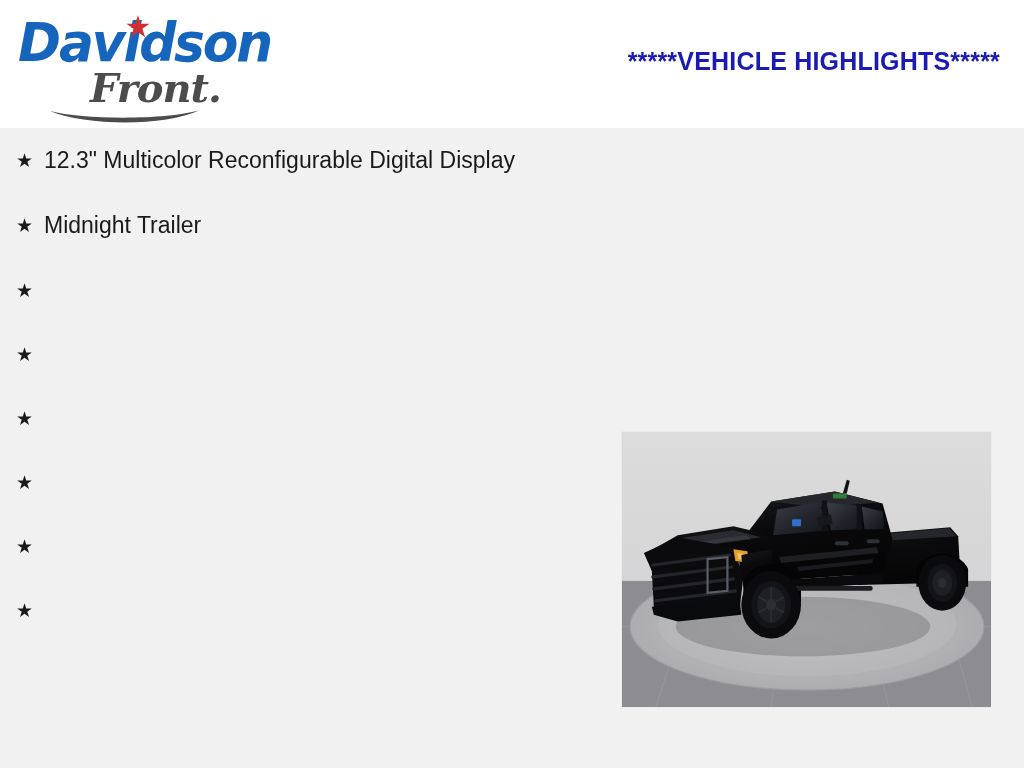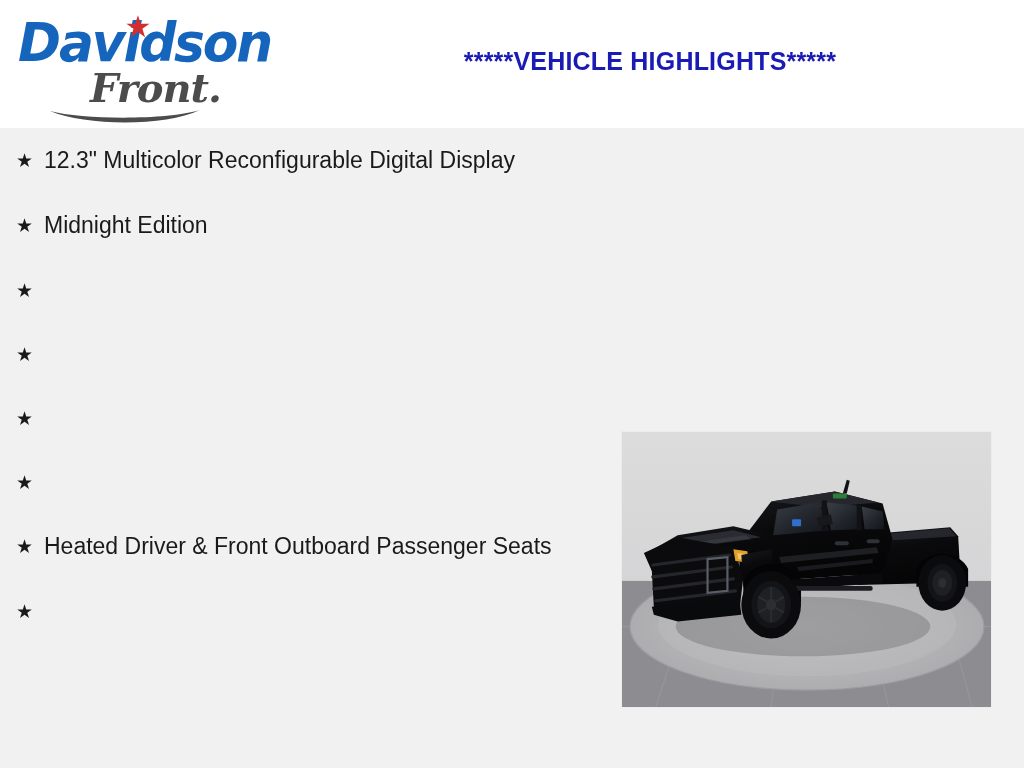--- a/index.html
+++ b/index.html
@@ -91,21 +91,21 @@
 
   .header-title {
     position: absolute;
     left: 300px;
     top: 47px;
     width: 700px;
     font-family: "Liberation Sans", sans-serif;
     font-size: 25px;
     font-weight: bold;
     color: #1a1ab5;
-    text-align: center;
+    text-align: right;
     white-space: nowrap;
     letter-spacing: 0.2px;
   }
 
   
   .body-area {
     position: absolute;
     left: 0; top: 128px;
     width: 1024px;
     height: 640px;
@@ -187,42 +187,41 @@
 
     <ul class="highlights-list">
 
       <li class="highlight-item">
         <span class="bullet-star">★</span>
         <span class="highlight-text">12.3" Multicolor Reconfigurable Digital Display</span>
       </li>
 
       <li class="highlight-item">
         <span class="bullet-star">★</span>
-        <span class="highlight-text">Midnight Edition</span>
-      </li>
-
-      <li class="highlight-item">
-        <span class="bullet-star">★</span>
-      </li>
-
-      <li class="highlight-item">
-        <span class="bullet-star">★</span>
-      </li>
-
-      <li class="highlight-item">
-        <span class="bullet-star">★</span>
-      </li>
-
-      <li class="highlight-item">
-        <span class="bullet-star">★</span>
-      </li>
-
-      <li class="highlight-item">
-        <span class="bullet-star">★</span>
-        <span class="highlight-text">Heated Driver &amp; Front Outboard Passenger Seats</span>
+        <span class="highlight-text">Midnight Trailer</span>
+      </li>
+
+      <li class="highlight-item">
+        <span class="bullet-star">★</span>
+      </li>
+
+      <li class="highlight-item">
+        <span class="bullet-star">★</span>
+      </li>
+
+      <li class="highlight-item">
+        <span class="bullet-star">★</span>
+      </li>
+
+      <li class="highlight-item">
+        <span class="bullet-star">★</span>
+      </li>
+
+      <li class="highlight-item">
+        <span class="bullet-star">★</span>
       </li>
 
       <li class="highlight-item">
         <span class="bullet-star">★</span>
       </li>
 
     </ul>
 
     <div class="vehicle-photo">
       <svg viewBox="0 0 371 277" xmlns="http://www.w3.org/2000/svg" preserveAspectRatio="none">

